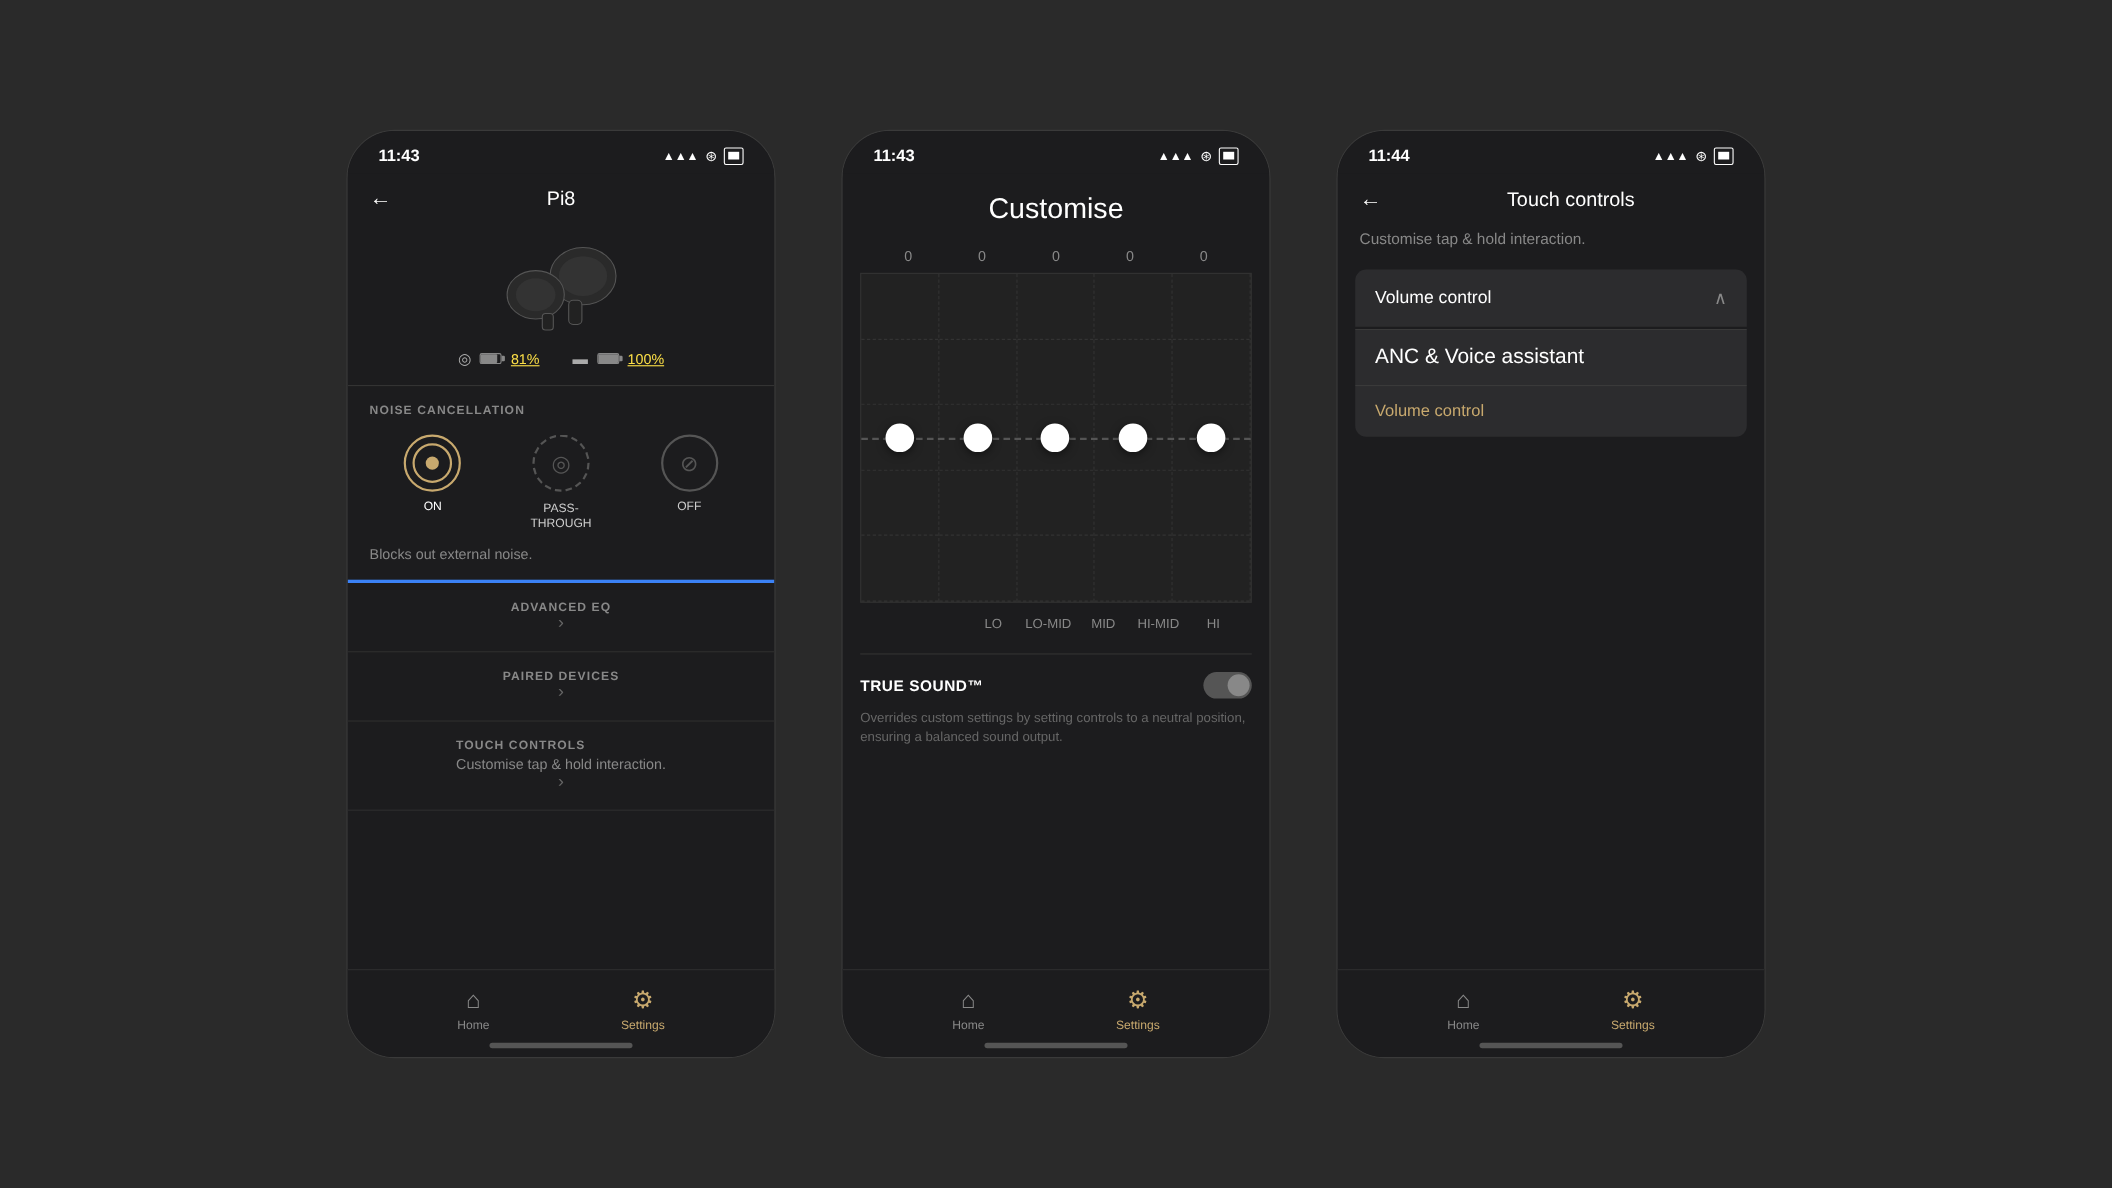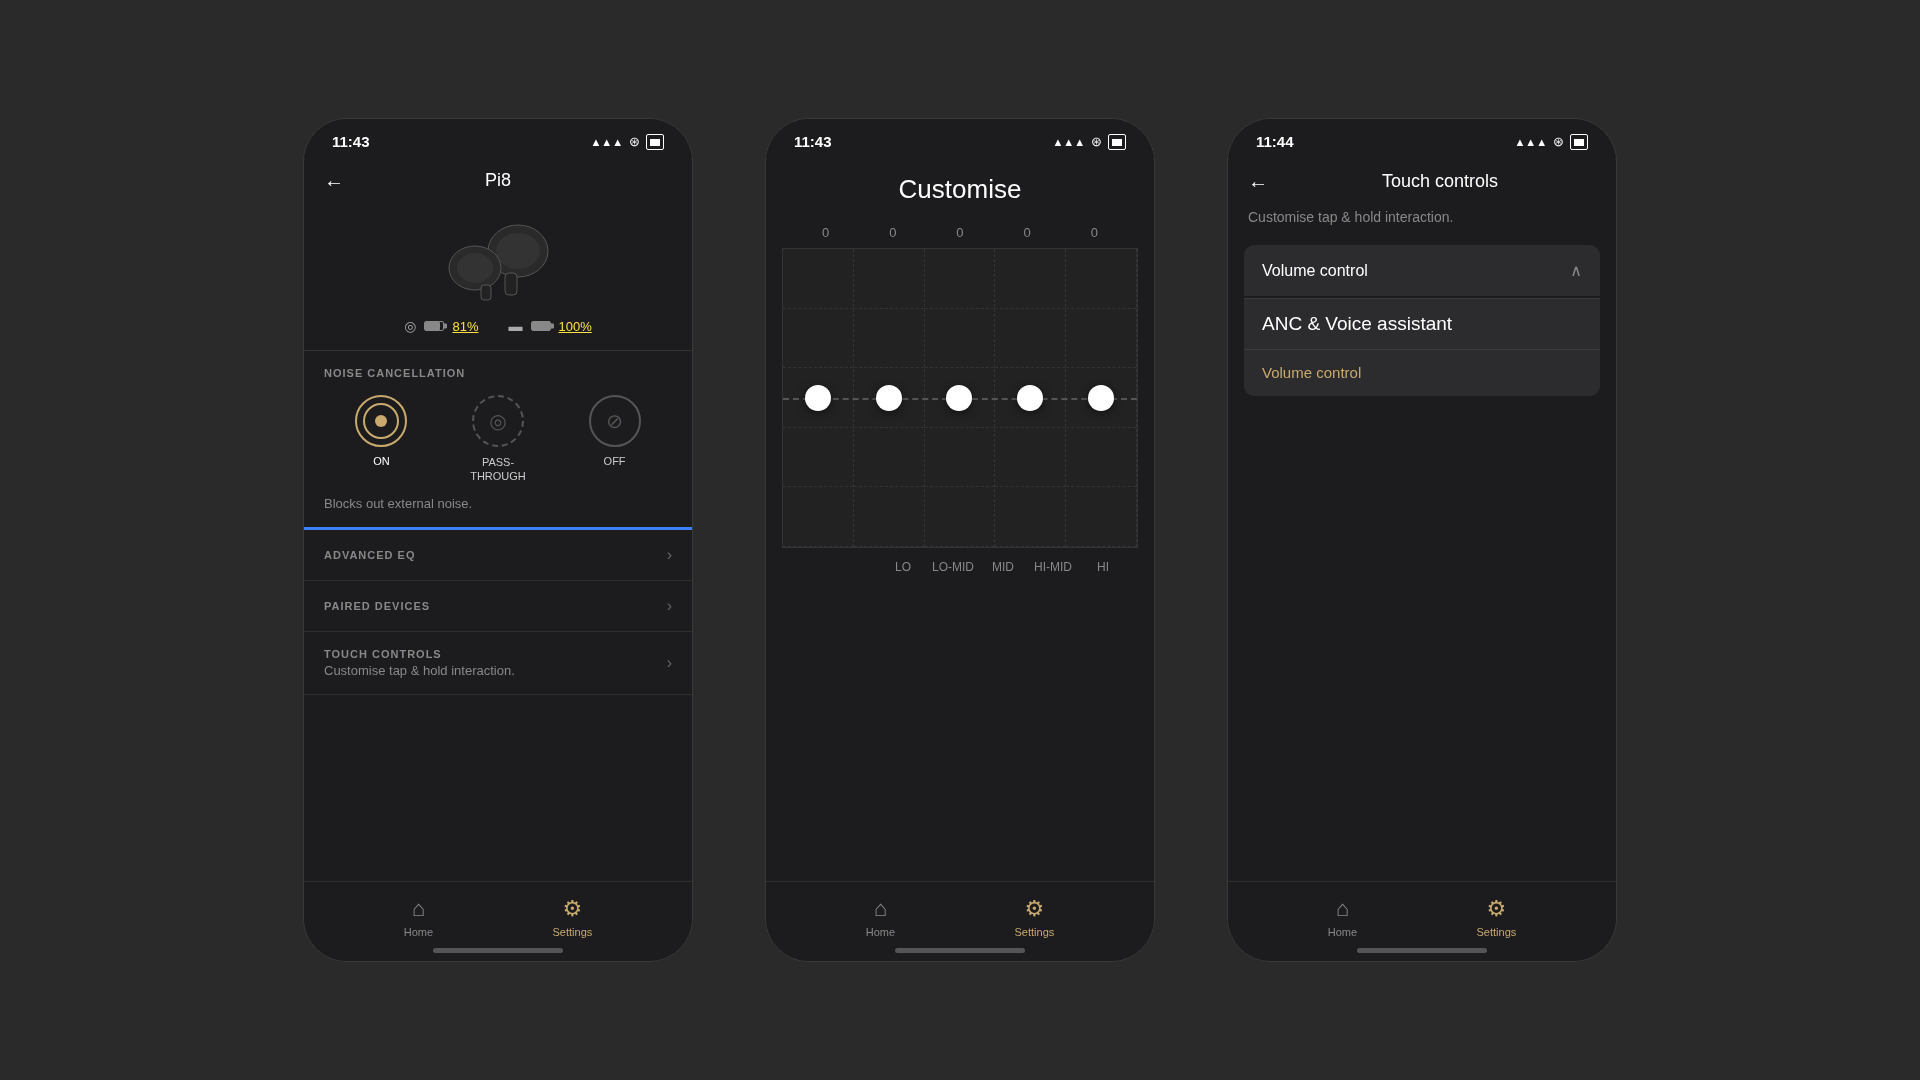--- a/index.html
+++ b/index.html
@@ -9,21 +9,21 @@
       background: #1a1a1a;
       display: flex;
       justify-content: center;
       align-items: center;
       font-family: -apple-system, BlinkMacSystemFont, 'Helvetica Neue', Arial, sans-serif;
       overflow: hidden;
     }
 
     .screens-container {
       display: flex;
-      gap: 12px;
+      gap: 0;
       width: 1920px;
       height: 1080px;
       justify-content: center;
       align-items: center;
       background: #2a2a2a;
     }
 
     
     .phone {
       width: 390px;
@@ -214,20 +214,21 @@
       margin-top: 4px;
     }
 
     .s1-nav-row {
       display: flex;
       justify-content: space-between;
       align-items: center;
       padding: 16px 20px;
       border-bottom: 1px solid #2e2e2e;
       cursor: pointer;
+      flex-direction: column;
     }
 
     .s1-nav-label {
       color: #888;
       font-size: 11px;
       font-weight: 600;
       letter-spacing: 1px;
     }
 
     .s1-nav-sub {
@@ -698,20 +699,29 @@
 
       <div class="eq-labels">
         <span class="eq-label">LO</span>
         <span class="eq-label">LO-MID</span>
         <span class="eq-label">MID</span>
         <span class="eq-label">HI-MID</span>
         <span class="eq-label">HI</span>
       </div>
     </div>
 
+    <div class="s2-true-sound">
+      <div class="true-sound-row">
+        <span class="true-sound-label">TRUE SOUND™</span>
+        <div class="toggle-switch">
+          <div class="toggle-knob"></div>
+        </div>
+      </div>
+      <div class="true-sound-desc">Overrides custom settings by setting controls to a neutral position, ensuring a balanced sound output.</div>
+    </div>
 
     <div class="bottom-nav">
       <div class="nav-item">
         <span class="nav-icon">⌂</span>
         <span class="nav-label">Home</span>
       </div>
       <div class="nav-item">
         <span class="nav-icon active">⚙</span>
         <span class="nav-label active">Settings</span>
       </div>

